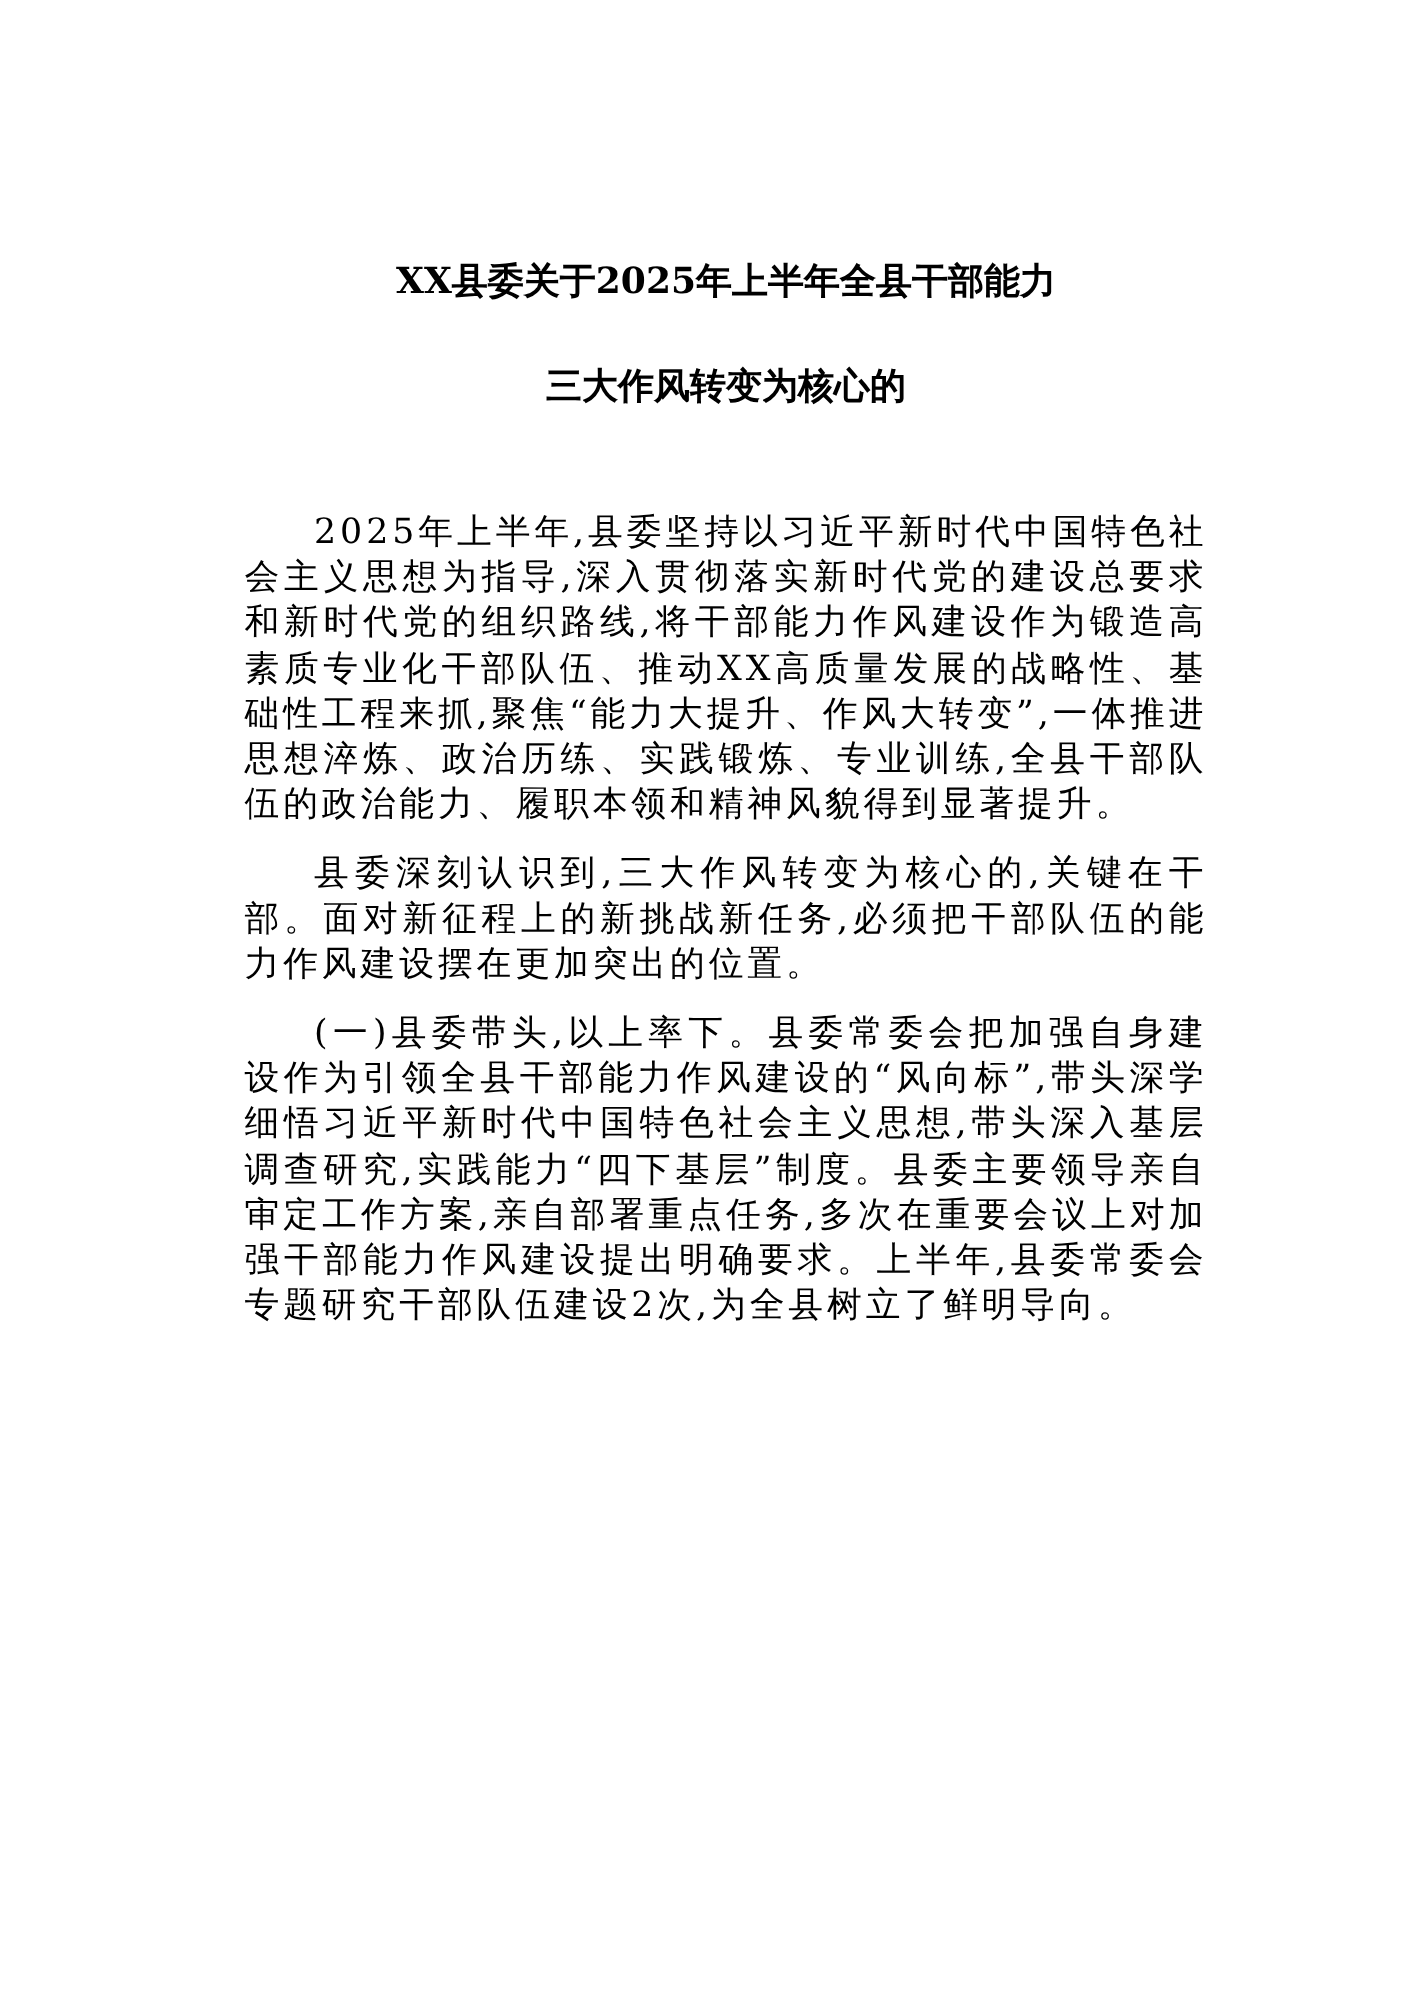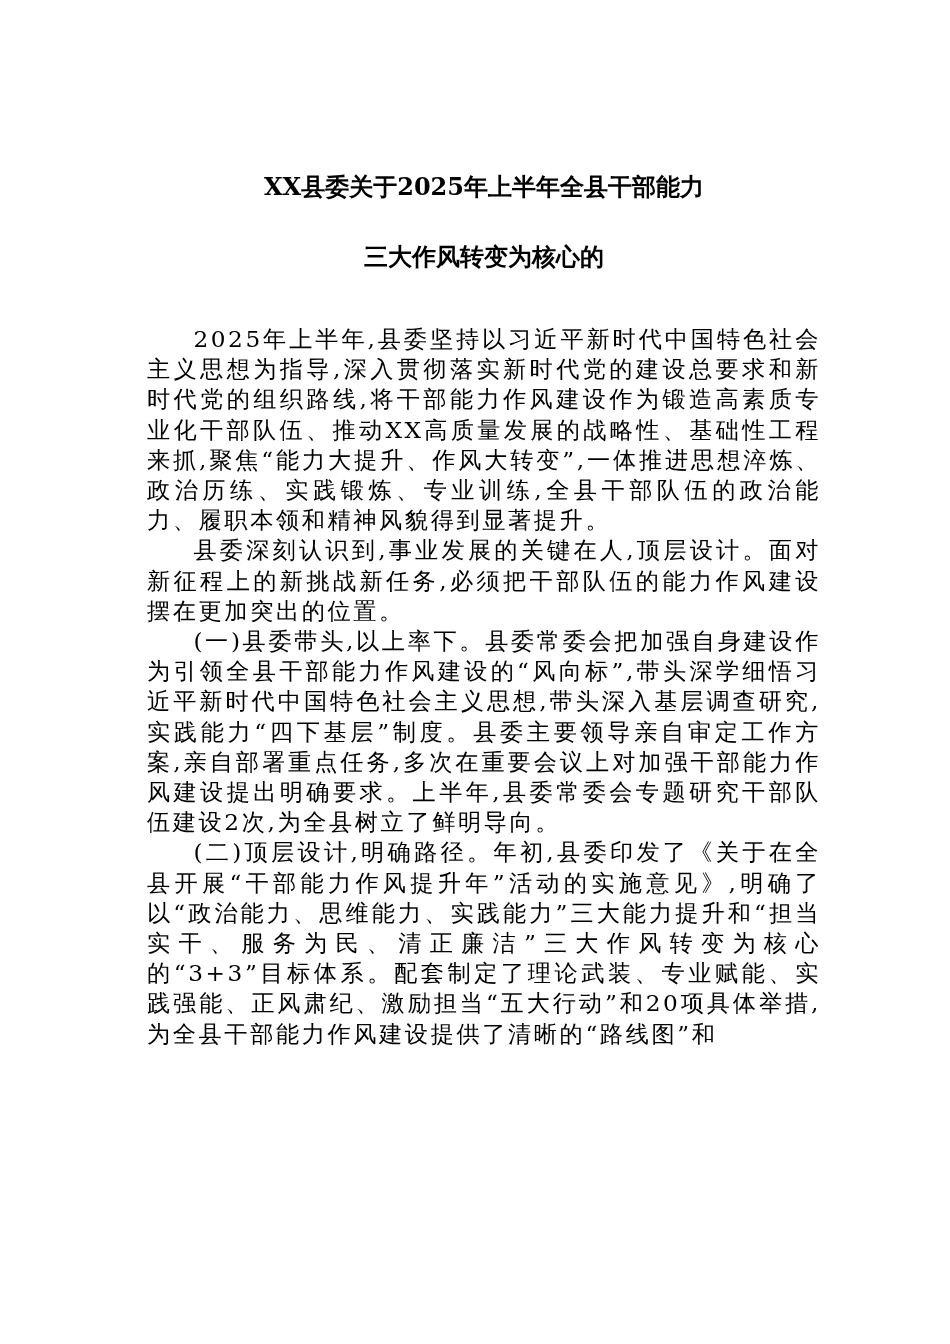--- a/index.html
+++ b/index.html
@@ -20,36 +20,35 @@
     position: absolute;
     top: 324px;
     left: 0;
     width: 674px;
     font-family: "DejaVu Serif", "Liberation Serif", serif;
     font-size: 23.2px;
     line-height: 30.2px;
     letter-spacing: 2.6px;
     text-align: justify;
   }
-  .body p { margin: 0; text-indent: 2em; text-align: justify; }
+  .body p { margin: 16px; text-indent: 2em; text-align: justify; }
   .heading1 {
     font-family: "DejaVu Sans", "Liberation Sans", sans-serif;
     font-weight: bold;
     letter-spacing: 1px;
   }
   .sub-heading { font-weight: normal; }
 </style>
 </head>
 <body>
 
 <div class="page">
   <h1 class="title" style="top:152px;">
     <span class="line">XX县委关于2025年上半年全县干部能力</span>
     <span class="line">三大作风转变为核心的</span>
   </h1>
 
   <div class="body">
     <p>2025年上半年,县委坚持以习近平新时代中国特色社会主义思想为指导,深入贯彻落实新时代党的建设总要求和新时代党的组织路线,将干部能力作风建设作为锻造高素质专业化干部队伍、推动XX高质量发展的战略性、基础性工程来抓,聚焦“能力大提升、作风大转变”,一体推进思想淬炼、政治历练、实践锻炼、专业训练,全县干部队伍的政治能力、履职本领和精神风貌得到显著提升。</p>
-    <p>县委深刻认识到,事业发展的关键在人,顶层设计。面对新征程上的新挑战新任务,必须把干部队伍的能力作风建设摆在更加突出的位置。</p>
+    <p>县委深刻认识到,三大作风转变为核心的,关键在干部。面对新征程上的新挑战新任务,必须把干部队伍的能力作风建设摆在更加突出的位置。</p>
     <p><span class="sub-heading">(一)县委带头,以上率下。</span><span>县委常委会把加强自身建设作为引领全县干部能力作风建设的“风向标”,带头深学细悟习近平新时代中国特色社会主义思想,带头深入基层调查研究,实践能力“四下基层”制度。县委主要领导亲自审定工作方案,亲自部署重点任务,多次在重要会议上对加强干部能力作风建设提出明确要求。上半年,县委常委会专题研究干部队伍建设2次,为全县树立了鲜明导向。</span></p>
-    <p><span class="sub-heading">(二)顶层设计,明确路径。</span><span>年初,县委印发了《关于在全县开展“干部能力作风提升年”活动的实施意见》,明确了以“政治能力、思维能力、实践能力”三大能力提升和“担当实干、服务为民、清正廉洁”三大作风转变为核心的“3+3”目标体系。配套制定了理论武装、专业赋能、实践强能、正风肃纪、激励担当“五大行动”和20项具体举措,为全县干部能力作风建设提供了清晰的“路线图”和</span></p>
   </div>
 </div>
 
 </body></html>

